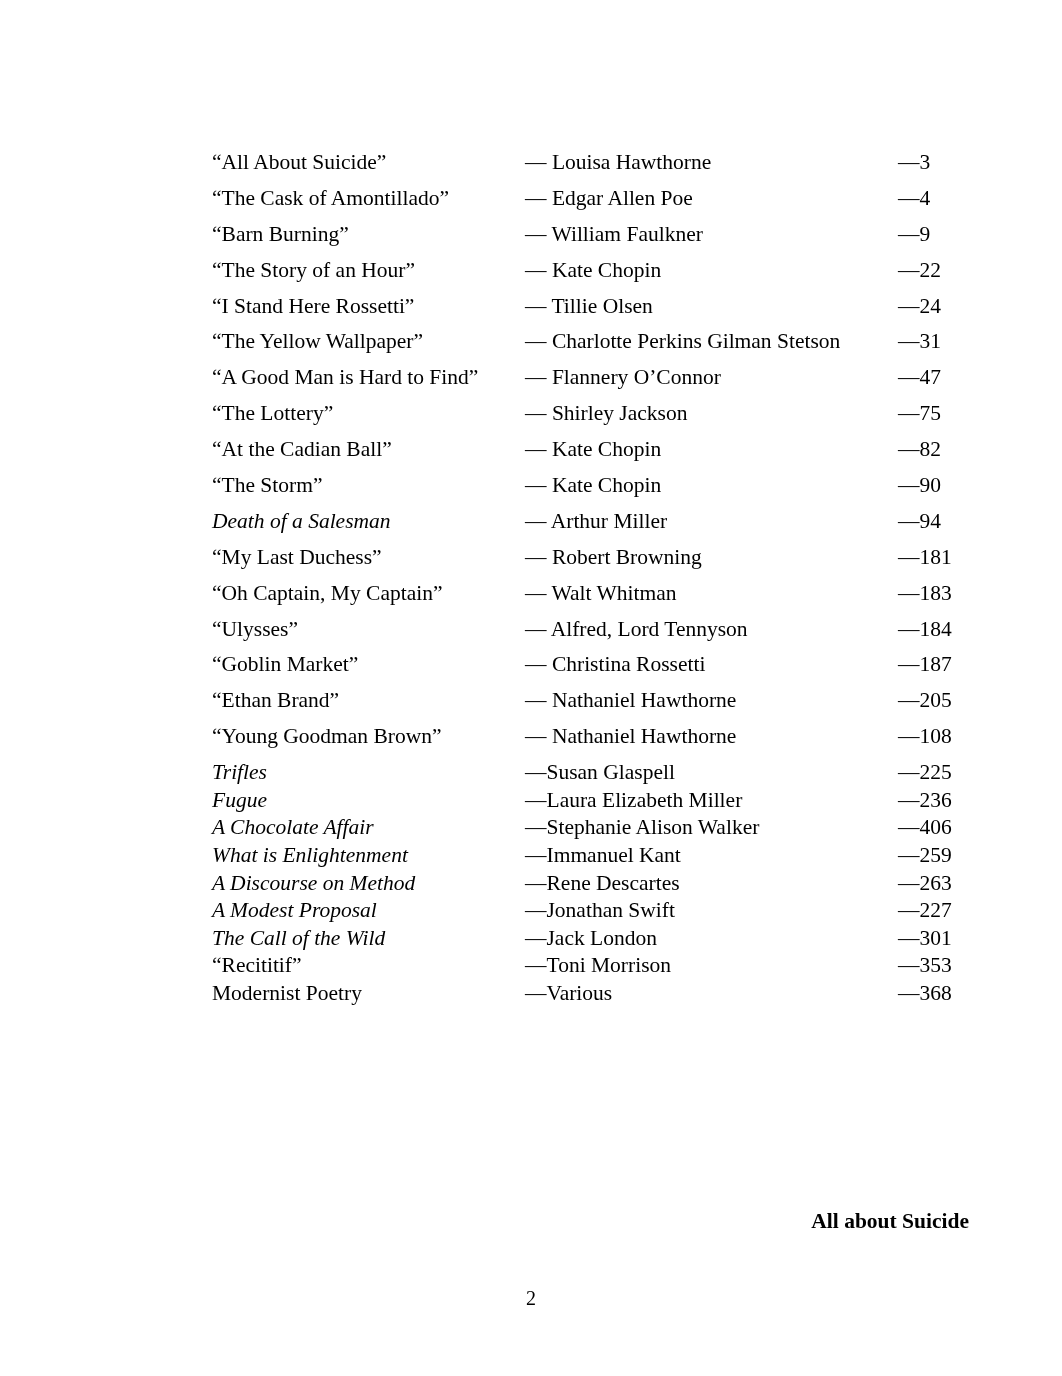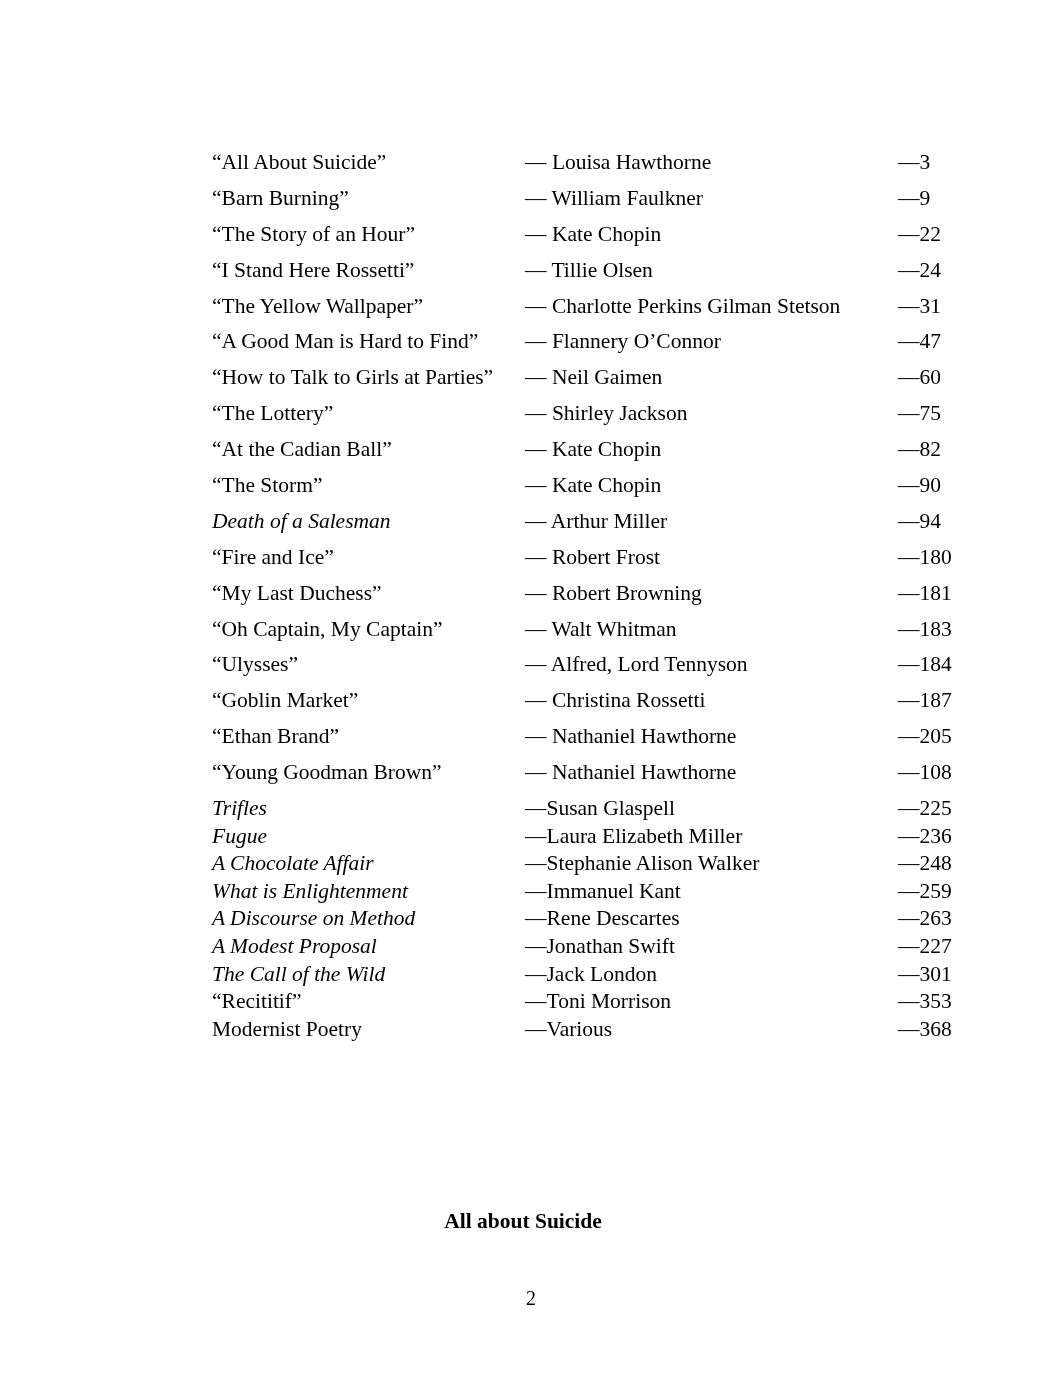--- a/index.html
+++ b/index.html
@@ -59,23 +59,23 @@
     left: 686px;
     top: 0;
   }
   .italic {
     font-style: italic;
     text-align: right;
   }
   .section-heading {
     position: absolute;
     left: 0;
-    right: 16px;
+    right: 8px;
     top: 1211px;
-    text-align: center;
+    text-align: right;
     font-size: 21.5px;
     font-weight: bold;
     line-height: 1;
   }
   .page-number {
     position: absolute;
     left: 0;
     right: 0;
     top: 1288px;
     text-align: center;
@@ -88,20 +88,25 @@
 
 <div class="page">
 
   <div class="toc" id="toc-list">
       <div class="toc-row loose">
         <span class="col-title">“All About Suicide”</span>
         <span class="col-author">— Louisa Hawthorne</span>
         <span class="col-page">—3</span>
       </div>
       <div class="toc-row loose">
+        <span class="col-title">“The Cask of Amontillado”</span>
+        <span class="col-author">— Edgar Allen Poe</span>
+        <span class="col-page">—4</span>
+      </div>
+      <div class="toc-row loose">
         <span class="col-title">“Barn Burning”</span>
         <span class="col-author">— William Faulkner</span>
         <span class="col-page">—9</span>
       </div>
       <div class="toc-row loose">
         <span class="col-title">“The Story of an Hour”</span>
         <span class="col-author">— Kate Chopin</span>
         <span class="col-page">—22</span>
       </div>
       <div class="toc-row loose">
@@ -113,50 +118,40 @@
         <span class="col-title">“The Yellow Wallpaper”</span>
         <span class="col-author">— Charlotte Perkins Gilman Stetson</span>
         <span class="col-page">—31</span>
       </div>
       <div class="toc-row loose">
         <span class="col-title">“A Good Man is Hard to Find”</span>
         <span class="col-author">— Flannery O’Connor</span>
         <span class="col-page">—47</span>
       </div>
       <div class="toc-row loose">
-        <span class="col-title">“How to Talk to Girls at Parties”</span>
-        <span class="col-author">— Neil Gaimen</span>
-        <span class="col-page">—60</span>
-      </div>
-      <div class="toc-row loose">
         <span class="col-title">“The Lottery”</span>
         <span class="col-author">— Shirley Jackson</span>
         <span class="col-page">—75</span>
       </div>
       <div class="toc-row loose">
         <span class="col-title">“At the Cadian Ball”</span>
         <span class="col-author">— Kate Chopin</span>
         <span class="col-page">—82</span>
       </div>
       <div class="toc-row loose">
         <span class="col-title">“The Storm”</span>
         <span class="col-author">— Kate Chopin</span>
         <span class="col-page">—90</span>
       </div>
       <div class="toc-row loose">
         <span class="col-title italic">Death of a Salesman</span>
         <span class="col-author">— Arthur Miller</span>
         <span class="col-page">—94</span>
       </div>
       <div class="toc-row loose">
-        <span class="col-title">“Fire and Ice”</span>
-        <span class="col-author">— Robert Frost</span>
-        <span class="col-page">—180</span>
-      </div>
-      <div class="toc-row loose">
         <span class="col-title">“My Last Duchess”</span>
         <span class="col-author">— Robert Browning</span>
         <span class="col-page">—181</span>
       </div>
       <div class="toc-row loose">
         <span class="col-title">“Oh Captain, My Captain”</span>
         <span class="col-author">— Walt Whitman</span>
         <span class="col-page">—183</span>
       </div>
       <div class="toc-row loose">
@@ -185,21 +180,21 @@
         <span class="col-page">—225</span>
       </div>
       <div class="toc-row tight">
         <span class="col-title italic">Fugue</span>
         <span class="col-author">—Laura Elizabeth Miller</span>
         <span class="col-page">—236</span>
       </div>
       <div class="toc-row tight">
         <span class="col-title italic">A Chocolate Affair</span>
         <span class="col-author">—Stephanie Alison Walker</span>
-        <span class="col-page">—248</span>
+        <span class="col-page">—406</span>
       </div>
       <div class="toc-row tight">
         <span class="col-title italic">What is Enlightenment</span>
         <span class="col-author">—Immanuel Kant</span>
         <span class="col-page">—259</span>
       </div>
       <div class="toc-row tight">
         <span class="col-title italic">A Discourse on Method</span>
         <span class="col-author">—Rene Descartes</span>
         <span class="col-page">—263</span>

